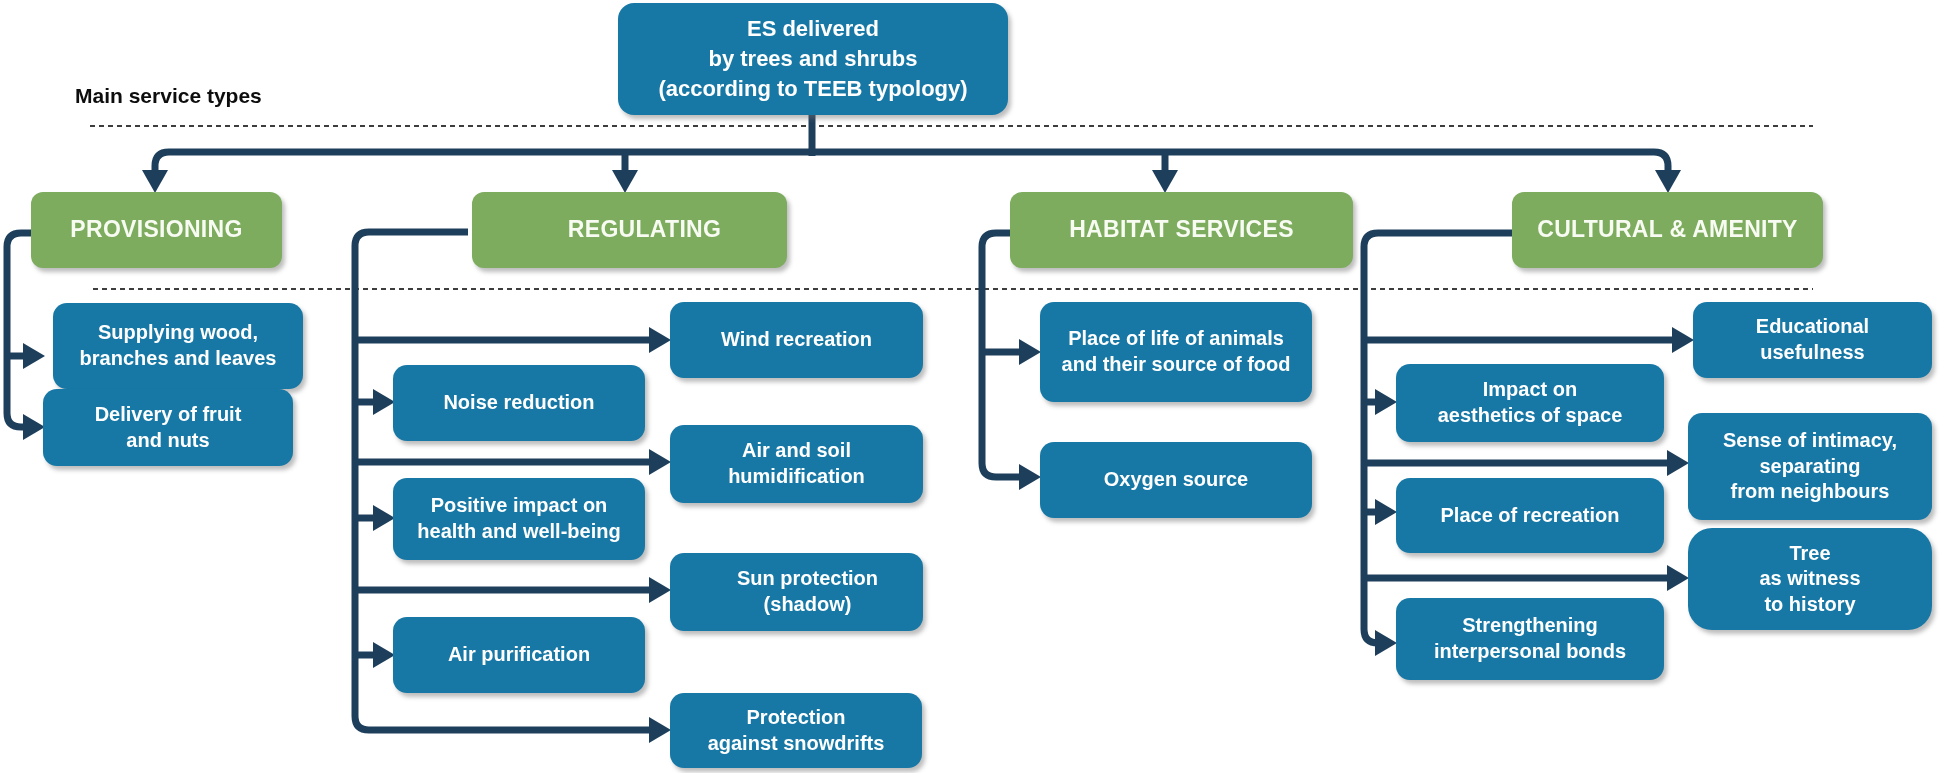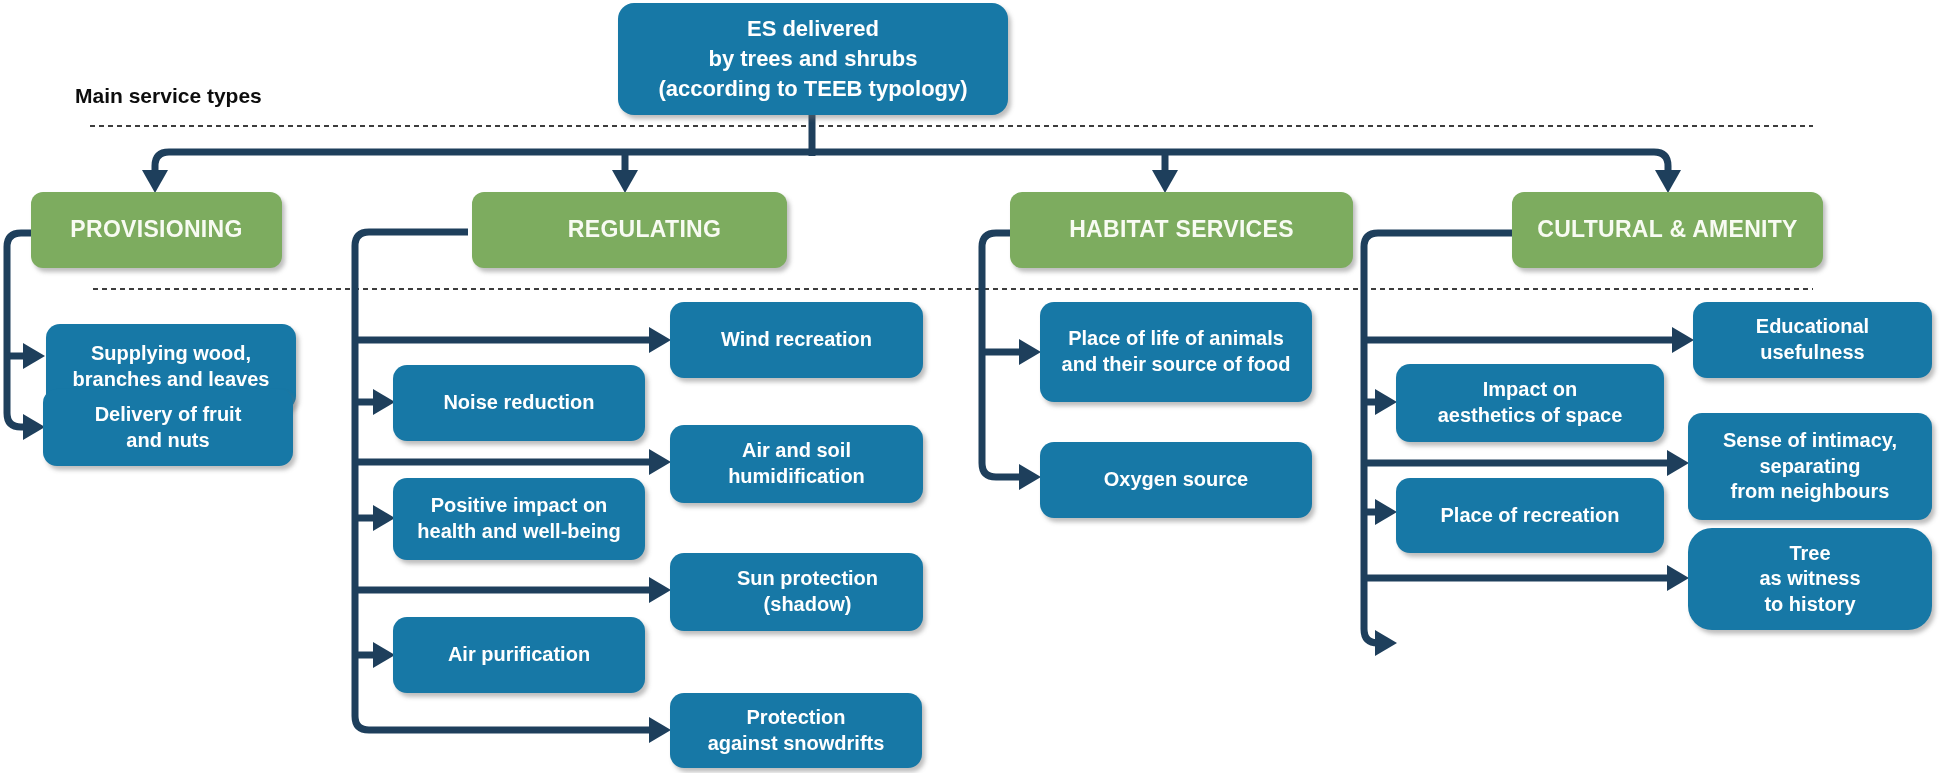--- a/index.html
+++ b/index.html
@@ -107,21 +107,21 @@
 
   <div class="node root" style="left:618px;top:3px;width:390px;height:112px;">ES delivered
 by trees and shrubs
 (according to TEEB typology)</div>
 
   <div class="node header" style="left:31px;top:192px;width:251px;height:76px;">PROVISIONING</div>
   <div class="node header" style="left:472px;top:192px;width:315px;height:76px;padding-left:36px;">REGULATING</div>
   <div class="node header" style="left:1010px;top:192px;width:343px;height:76px;">HABITAT SERVICES</div>
   <div class="node header" style="left:1512px;top:192px;width:311px;height:76px;">CULTURAL &amp; AMENITY</div>
 
-  <div class="node" style="left:46px;top:303px;width:250px;height:86px;margin-top:21px;">Supplying wood,
+  <div class="node" style="left:53px;top:303px;width:250px;height:86px;">Supplying wood,
 branches and leaves</div>
   <div class="node" style="left:43px;top:389px;width:250px;height:77px;">Delivery of fruit
 and nuts</div>
 
   <div class="node" style="left:670px;top:302px;width:253px;height:76px;">Wind recreation</div>
   <div class="node" style="left:393px;top:365px;width:252px;height:76px;">Noise reduction</div>
   <div class="node" style="left:670px;top:425px;width:253px;height:78px;">Air and soil
 humidification</div>
   <div class="node" style="left:393px;top:478px;width:252px;height:82px;">Positive impact on
 health and well-being</div>
@@ -139,14 +139,16 @@
 usefulness</div>
   <div class="node" style="left:1396px;top:364px;width:268px;height:78px;">Impact on
 aesthetics of space</div>
   <div class="node" style="left:1688px;top:413px;width:244px;height:107px;">Sense of intimacy,
 separating
 from neighbours</div>
   <div class="node" style="left:1396px;top:478px;width:268px;height:75px;">Place of recreation</div>
   <div class="node" style="left:1688px;top:528px;width:244px;height:102px;border-radius:24px;">Tree
 as witness
 to history</div>
+  <div class="node" style="left:1396px;top:598px;width:268px;height:82px;">Strengthening
+interpersonal bonds</div>
 
 </div>
 
 </body></html>

